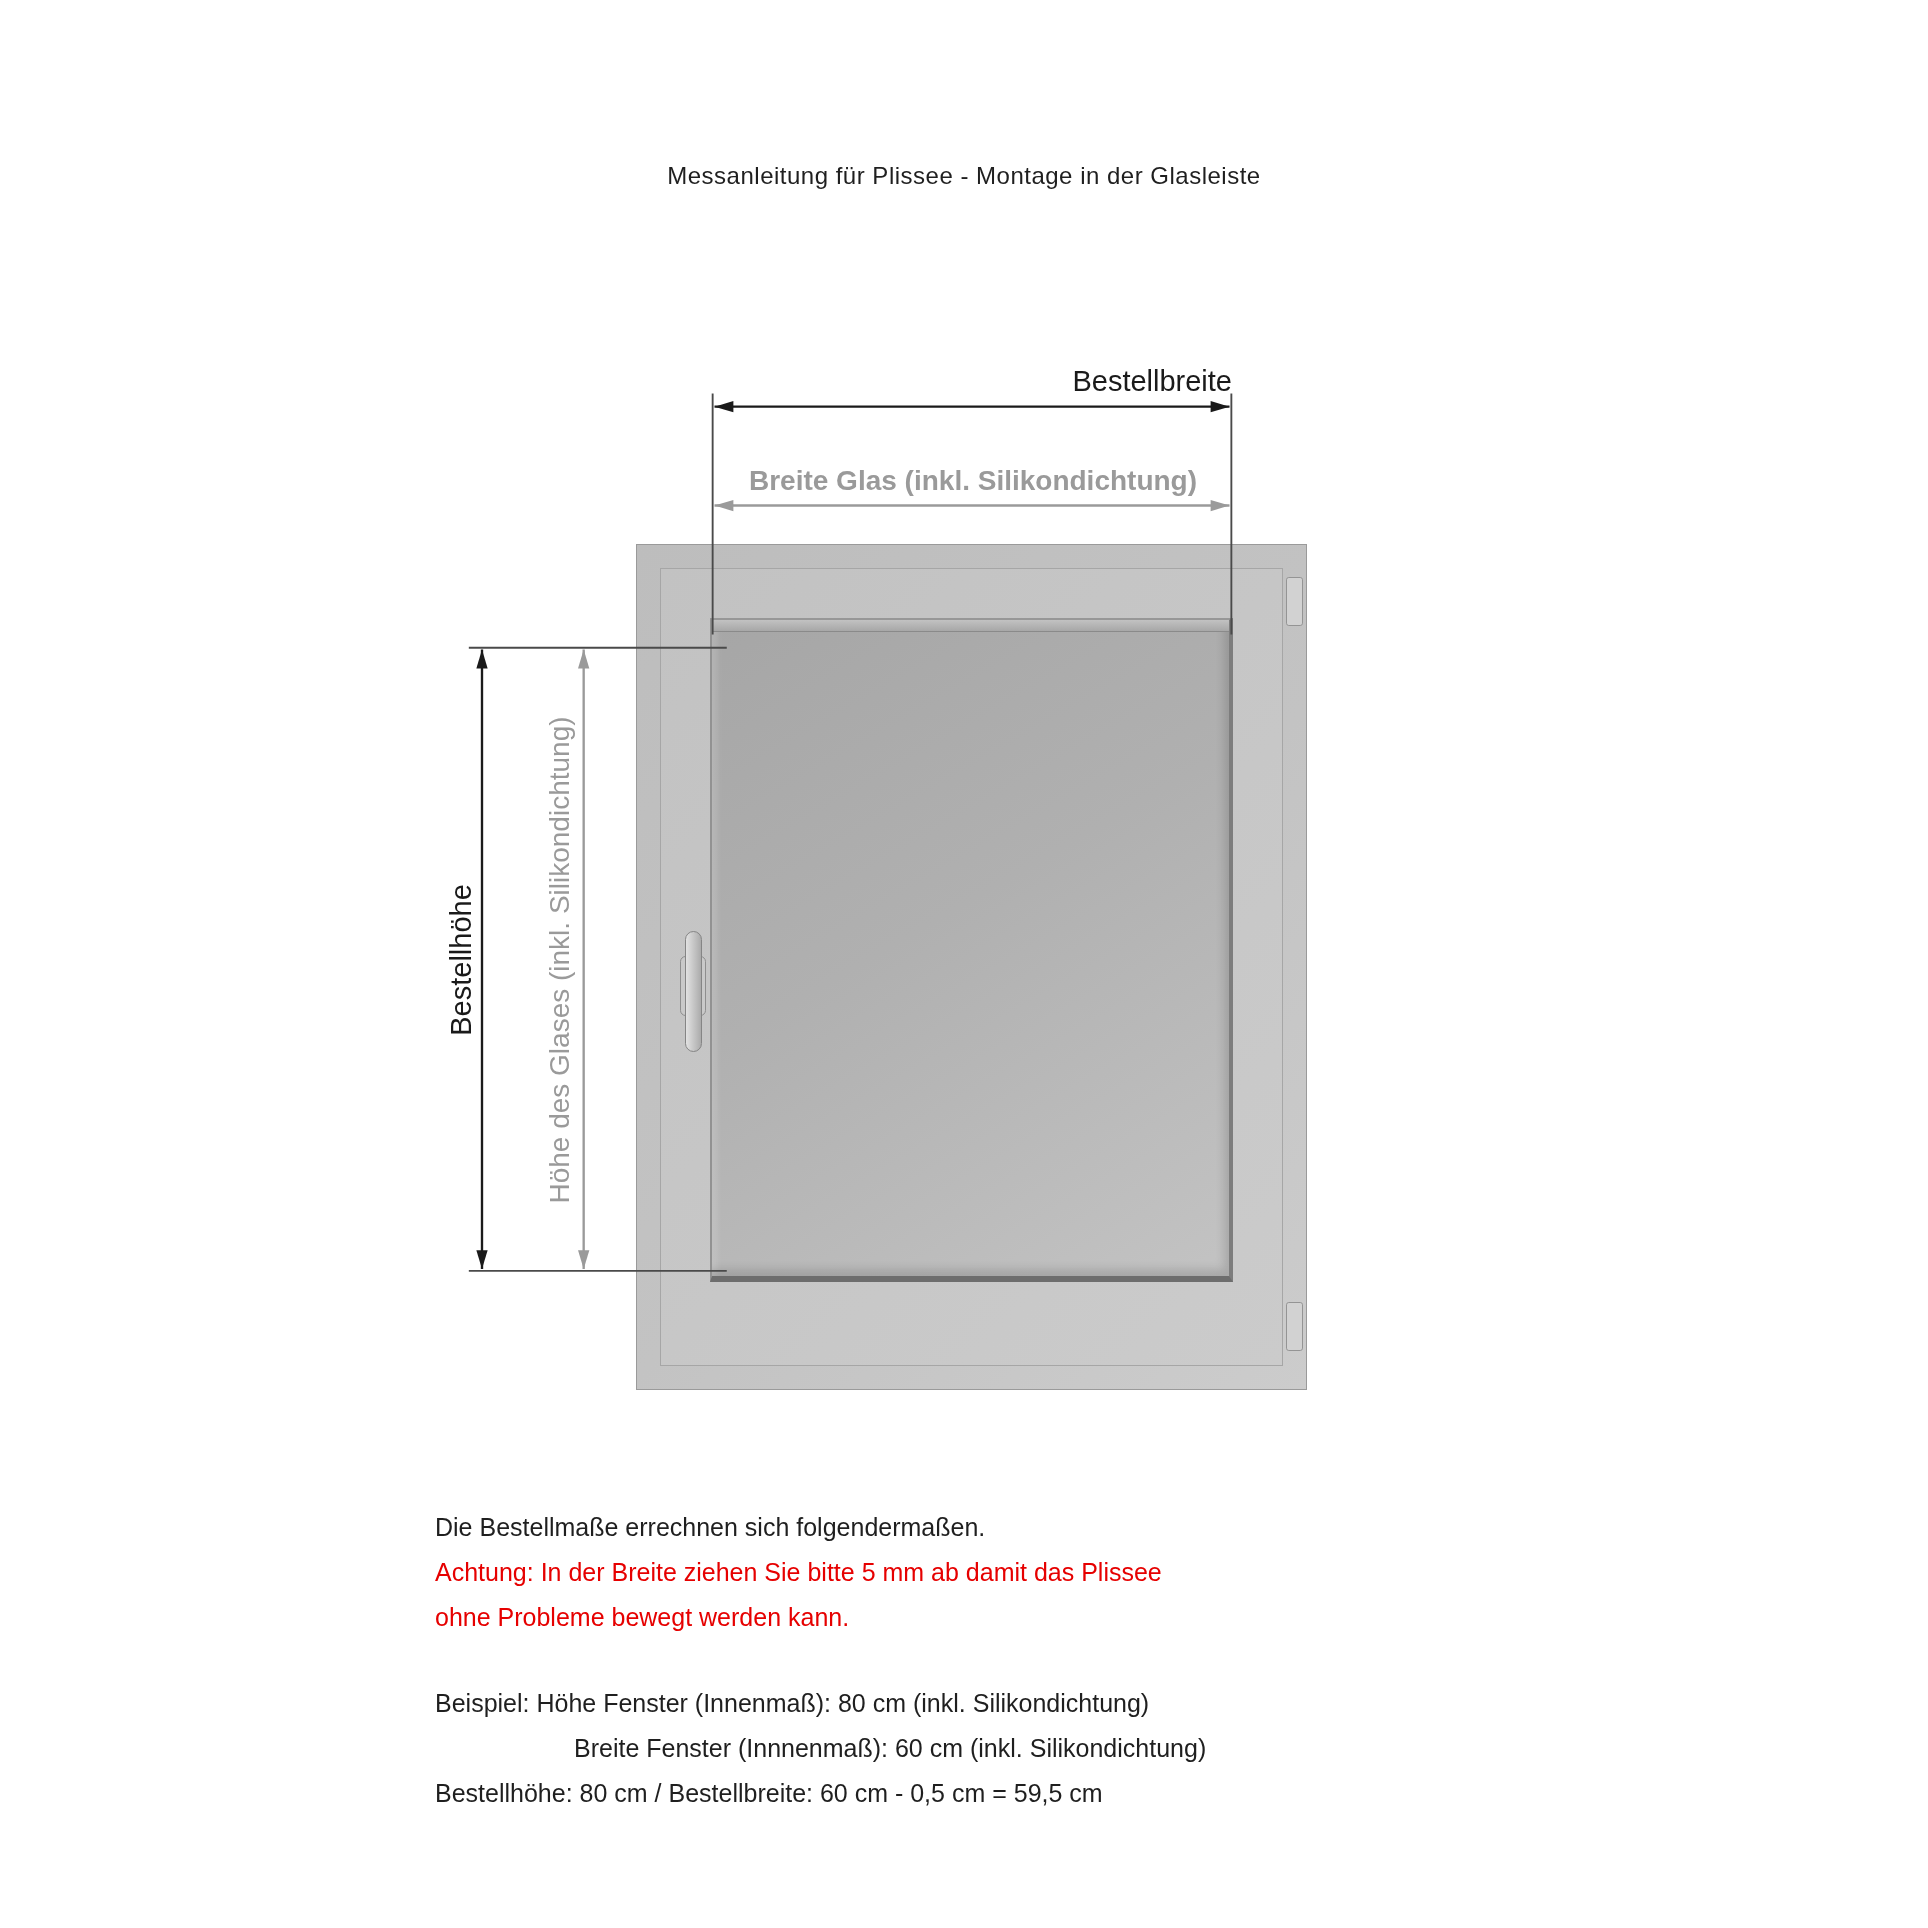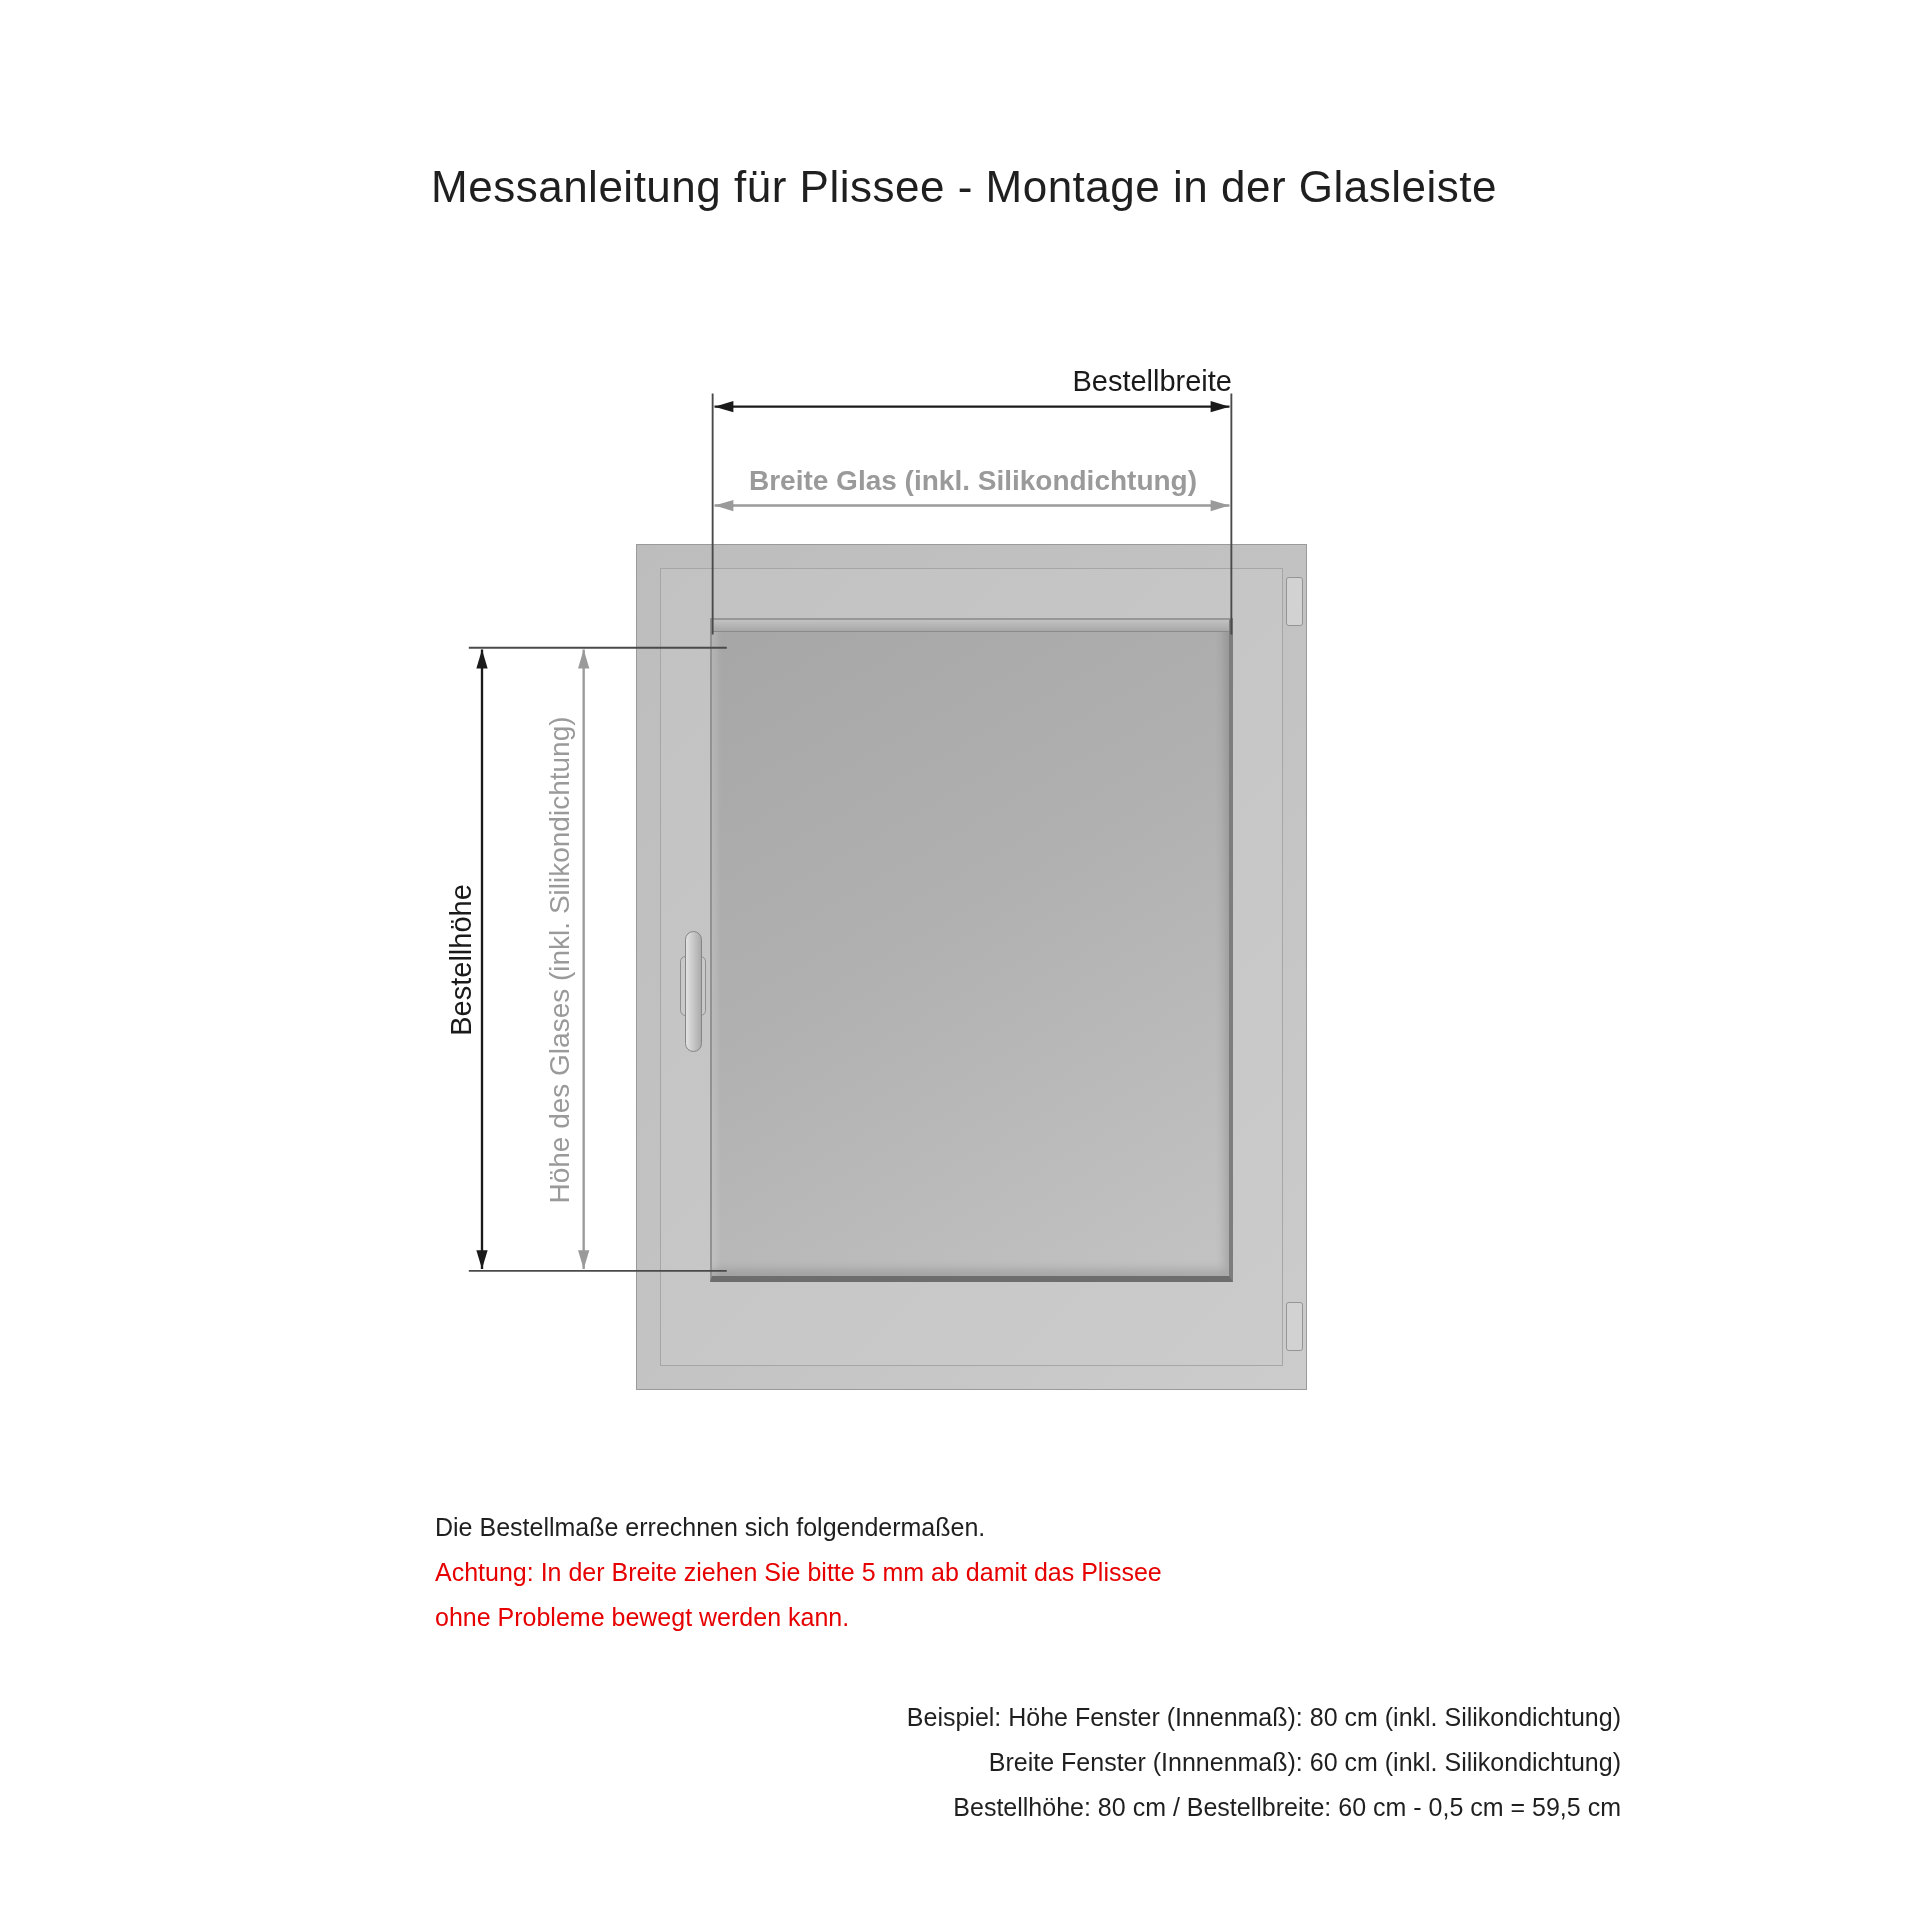--- a/index.html
+++ b/index.html
@@ -8,21 +8,21 @@
     width:1928px;height:1928px;
     background:#ffffff;
     overflow:hidden;
     font-family:"Liberation Sans", sans-serif;
     color:var(--text-main,#1f1f1f);
   }
 
   
   .title{
     position:absolute;top:162px;left:0;width:100%;
-    text-align:center;font-size:44px;font-weight:400;
+    text-align:center;font-size:24px;font-weight:400;
     color:var(--text-main,#1f1f1f);letter-spacing:0.5px;
   }
 
   
   .win-outer{
     position:absolute;left:636px;top:544px;width:671px;height:846px;
     background:linear-gradient(135deg,#bdbdbd 0%,#c3c3c3 55%,#cccccc 100%);
     border:1.9px solid #9a9a9a;box-sizing:border-box;
   }
   .win-sash{
@@ -73,21 +73,21 @@
     width:621px;height:36px;line-height:36px;
     transform:rotate(-90deg);transform-origin:center center;
   }
 
   
   .instructions{
     position:absolute;left:435px;top:1505px;width:1186px;
     font-size:25px;line-height:45px;color:var(--text-main,#1f1f1f);
   }
   .warn{color:var(--warning-red,#e60000);}
-  .example{margin-top:55px;text-align:right;}
+  .example{margin-top:41px;}
   .indent{padding-left:139px;}
 </style>
 </head>
 <body>
 
 <div class="page">
 
   <div class="title">Messanleitung für Plissee - Montage in der Glasleiste</div>
 
   <div class="win-outer">

